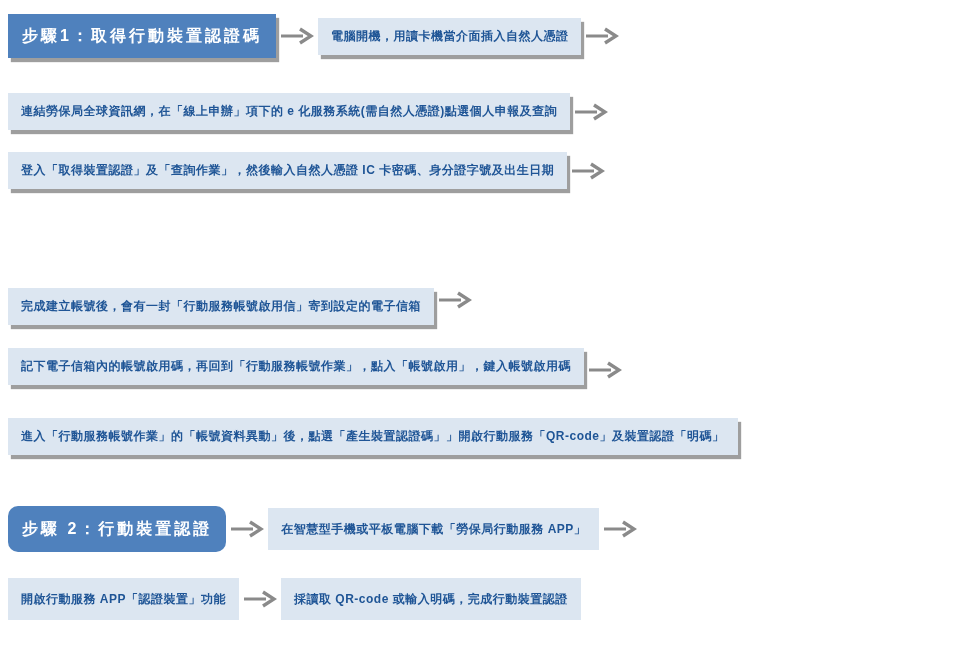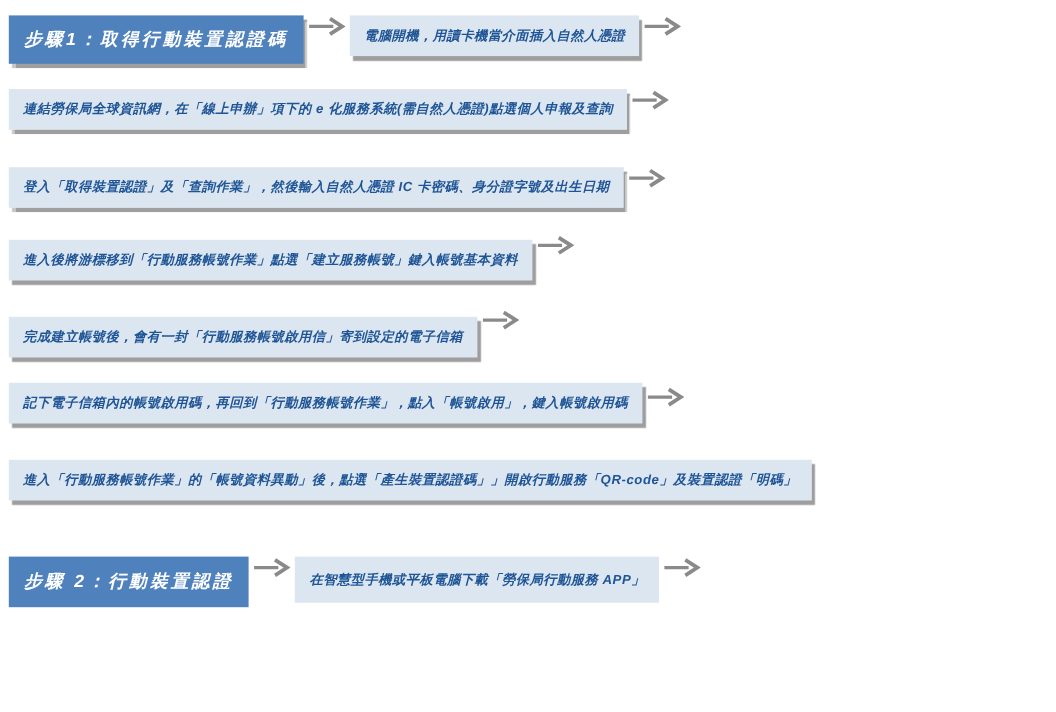--- a/index.html
+++ b/index.html
@@ -7,24 +7,23 @@
     position:relative;
     width:960px;height:647px;
     background:#ffffff;
     overflow:hidden;
     font-family:"Liberation Sans","DejaVu Sans",sans-serif;
   }
   .row{
     position:absolute;
     left:8px;
     display:flex;
-    align-items:flex-start;
+    align-items:center;
     gap:4px;
     white-space:nowrap;
-    font-style:italic;
   }
   .step-box{
     height:44px;
     display:flex;align-items:center;
     padding:0 14px;
     background:var(--step-bg,#4f81bd);
     color:var(--step-text,#ffffff);
     font-size:16px;font-weight:bold;
     letter-spacing:3px;
     box-shadow:3px 4px 1px var(--shadow,#9e9e9e);
@@ -33,21 +32,21 @@
     height:37px;
     display:flex;align-items:center;
     padding:0 13px;
     background:var(--task-bg,#dce6f1);
     color:var(--task-text,#1f5596);
     font-size:12px;font-weight:bold;
     letter-spacing:0.5px;
     box-shadow:3px 4px 1px var(--shadow,#9e9e9e);
   }
   .flat{box-shadow:none;}
-  .step-box.flat{height:46px;}
+  .step-box.flat{height:46px;border-radius:10px;}
   .task-box.flat{height:42px;}
   .arrow{display:inline-flex;align-items:center;flex:0 0 auto;}
   .arrow svg path{stroke:var(--arrow,#8a8a8a);}
   .arrow.up5{transform:translateY(-5px);}
   .arrow.up7{transform:translateY(-7px);}
   .arrow.dn3{transform:translateY(3px);}
 </style>
 </head>
 <body>
 
@@ -67,21 +66,21 @@
       <span>電腦開機，用讀卡機當介面插入自然人憑證</span>
     </div>
     <span class="arrow">
       <svg width="34" height="20" viewBox="0 0 34 20">
           <path d="M1 10 H23" stroke-width="3" fill="none"></path>
           <path d="M20 3 L31 10 L20 17" fill="none" stroke-width="3.4"></path>
         </svg>
     </span>
   </div>
 
-  <div class="row" style="top:81px">
+  <div class="row" style="top:93px">
     <div class="task-box">
       <span>連結勞保局全球資訊網，在「線上申辦」項下的 e 化服務系統(需自然人憑證)點選個人申報及查詢</span>
     </div>
     <span class="arrow">
       <svg width="34" height="20" viewBox="0 0 34 20">
           <path d="M1 10 H23" stroke-width="3" fill="none"></path>
           <path d="M20 3 L31 10 L20 17" fill="none" stroke-width="3.4"></path>
         </svg>
     </span>
   </div>
@@ -91,31 +90,20 @@
       <span>登入「取得裝置認證」及「查詢作業」，然後輸入自然人憑證 IC 卡密碼、身分證字號及出生日期</span>
     </div>
     <span class="arrow">
       <svg width="34" height="20" viewBox="0 0 34 20">
           <path d="M1 10 H23" stroke-width="3" fill="none"></path>
           <path d="M20 3 L31 10 L20 17" fill="none" stroke-width="3.4"></path>
         </svg>
     </span>
   </div>
 
-  <div class="row" style="top:218px">
-    <div class="task-box">
-      <span>進入後將游標移到「行動服務帳號作業」點選「建立服務帳號」鍵入帳號基本資料</span>
-    </div>
-    <span class="arrow up5">
-      <svg width="34" height="20" viewBox="0 0 34 20">
-          <path d="M1 10 H23" stroke-width="3" fill="none"></path>
-          <path d="M20 3 L31 10 L20 17" fill="none" stroke-width="3.4"></path>
-        </svg>
-    </span>
-  </div>
 
   <div class="row" style="top:348px">
     <div class="task-box">
       <span>記下電子信箱內的帳號啟用碼，再回到「行動服務帳號作業」，點入「帳號啟用」，鍵入帳號啟用碼</span>
     </div>
     <span class="arrow dn3">
       <svg width="34" height="20" viewBox="0 0 34 20">
           <path d="M1 10 H23" stroke-width="3" fill="none"></path>
           <path d="M20 3 L31 10 L20 17" fill="none" stroke-width="3.4"></path>
         </svg>
@@ -154,14 +142,28 @@
       <span>在智慧型手機或平板電腦下載「勞保局行動服務 APP」</span>
     </div>
     <span class="arrow">
       <svg width="34" height="20" viewBox="0 0 34 20">
           <path d="M1 10 H23" stroke-width="3" fill="none"></path>
           <path d="M20 3 L31 10 L20 17" fill="none" stroke-width="3.4"></path>
         </svg>
     </span>
   </div>
 
+  <div class="row" style="top:578px">
+    <div class="task-box flat">
+      <span>開啟行動服務 APP「認證裝置」功能</span>
+    </div>
+    <span class="arrow">
+      <svg width="34" height="20" viewBox="0 0 34 20">
+          <path d="M1 10 H23" stroke-width="3" fill="none"></path>
+          <path d="M20 3 L31 10 L20 17" fill="none" stroke-width="3.4"></path>
+        </svg>
+    </span>
+    <div class="task-box flat">
+      <span>採讀取 QR-code 或輸入明碼，完成行動裝置認證</span>
+    </div>
+  </div>
 
 </div>
 
 </body></html>

